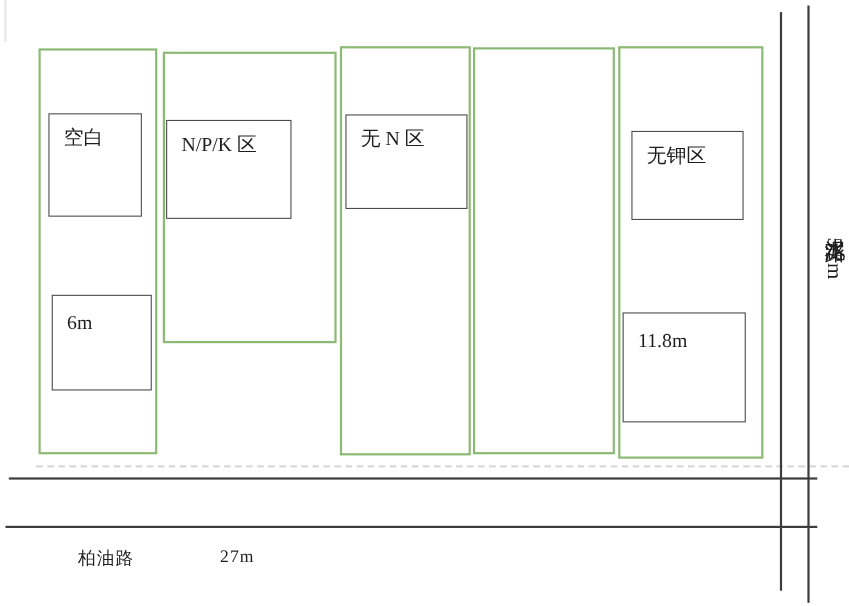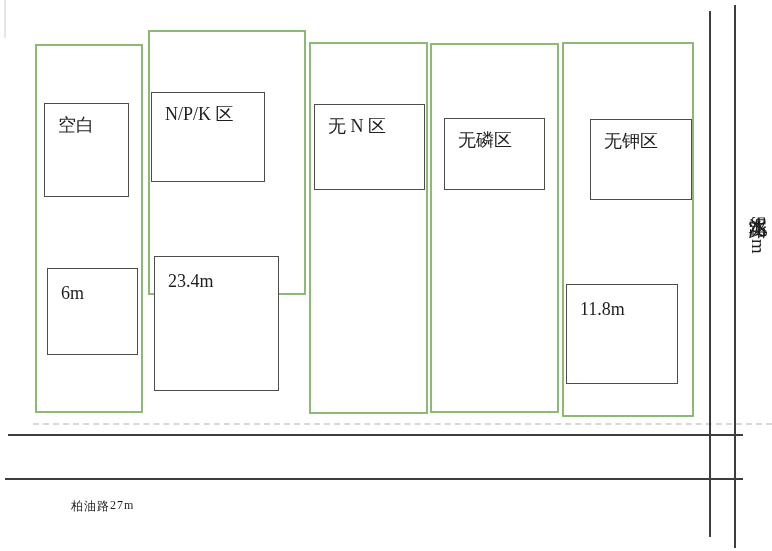--- a/index.html
+++ b/index.html
@@ -40,21 +40,22 @@
     align-items:center;
     gap:9px;
     font-size:19px;
     letter-spacing:2px;
   }
   .vlabel span{writing-mode:vertical-rl;text-orientation:mixed;}
   
   .hlabel{
     position:absolute;
     display:flex;
-    font-size:12px;
+    gap:78px;
+    font-size:16px;
     letter-spacing:1px;
   }
   
   .faint-dash{
     position:absolute;
     height:0;
     border-top:2px dashed #cfcfcf;
     opacity:.8;
   }
   .edge-artifact{position:absolute;background:#e6e6e6;}
@@ -68,43 +69,37 @@
 
   <div class="plot" style="left:35px;top:44px;width:108px;height:369px;">
     <div class="pbox" style="left:7px;top:57px;width:85px;height:94px;font-family:Liberation Serif, serif;">
       <span>空白</span>
     </div>
     <div class="pbox size-box" style="left:10px;top:222px;width:91px;height:87px;">
       <span>6m</span>
     </div>
   </div>
 
-  <div class="plot" style="left:148px;top:30px;width:158px;height:265px;">
+  <div class="plot" style="left:148px;top:47px;width:158px;height:265px;">
     <div class="pbox" style="left:1px;top:60px;width:114px;height:90px;">
       <span>N/P/K  区</span>
-    </div>
-    <div class="pbox size-box" style="left:4px;top:224px;width:125px;height:135px;">
-      <span>23.4m</span>
     </div>
   </div>
 
   <div class="plot" style="left:309px;top:42px;width:119px;height:372px;">
     <div class="pbox" style="left:3px;top:60px;width:111px;height:86px;">
       <span>无 N 区</span>
     </div>
   </div>
 
   <div class="plot" style="left:430px;top:43px;width:129px;height:370px;">
-    <div class="pbox" style="left:12px;top:73px;width:101px;height:72px;">
-      <span>无磷区</span>
-    </div>
   </div>
 
   <div class="plot" style="left:562px;top:42px;width:132px;height:375px;">
-    <div class="pbox" style="left:26px;top:75px;width:102px;height:81px;">
+    <div class="pbox" style="left:10px;top:75px;width:102px;height:81px;">
       <span>无钾区</span>
     </div>
     <div class="pbox size-box" style="left:2px;top:240px;width:112px;height:100px;">
       <span>11.8m</span>
     </div>
   </div>
 
   <div class="faint-dash" style="left:33px;top:423px;width:739px;"></div>
 
   <div class="line" style="left:709px;top:11px;width:2px;height:526px;"></div>

